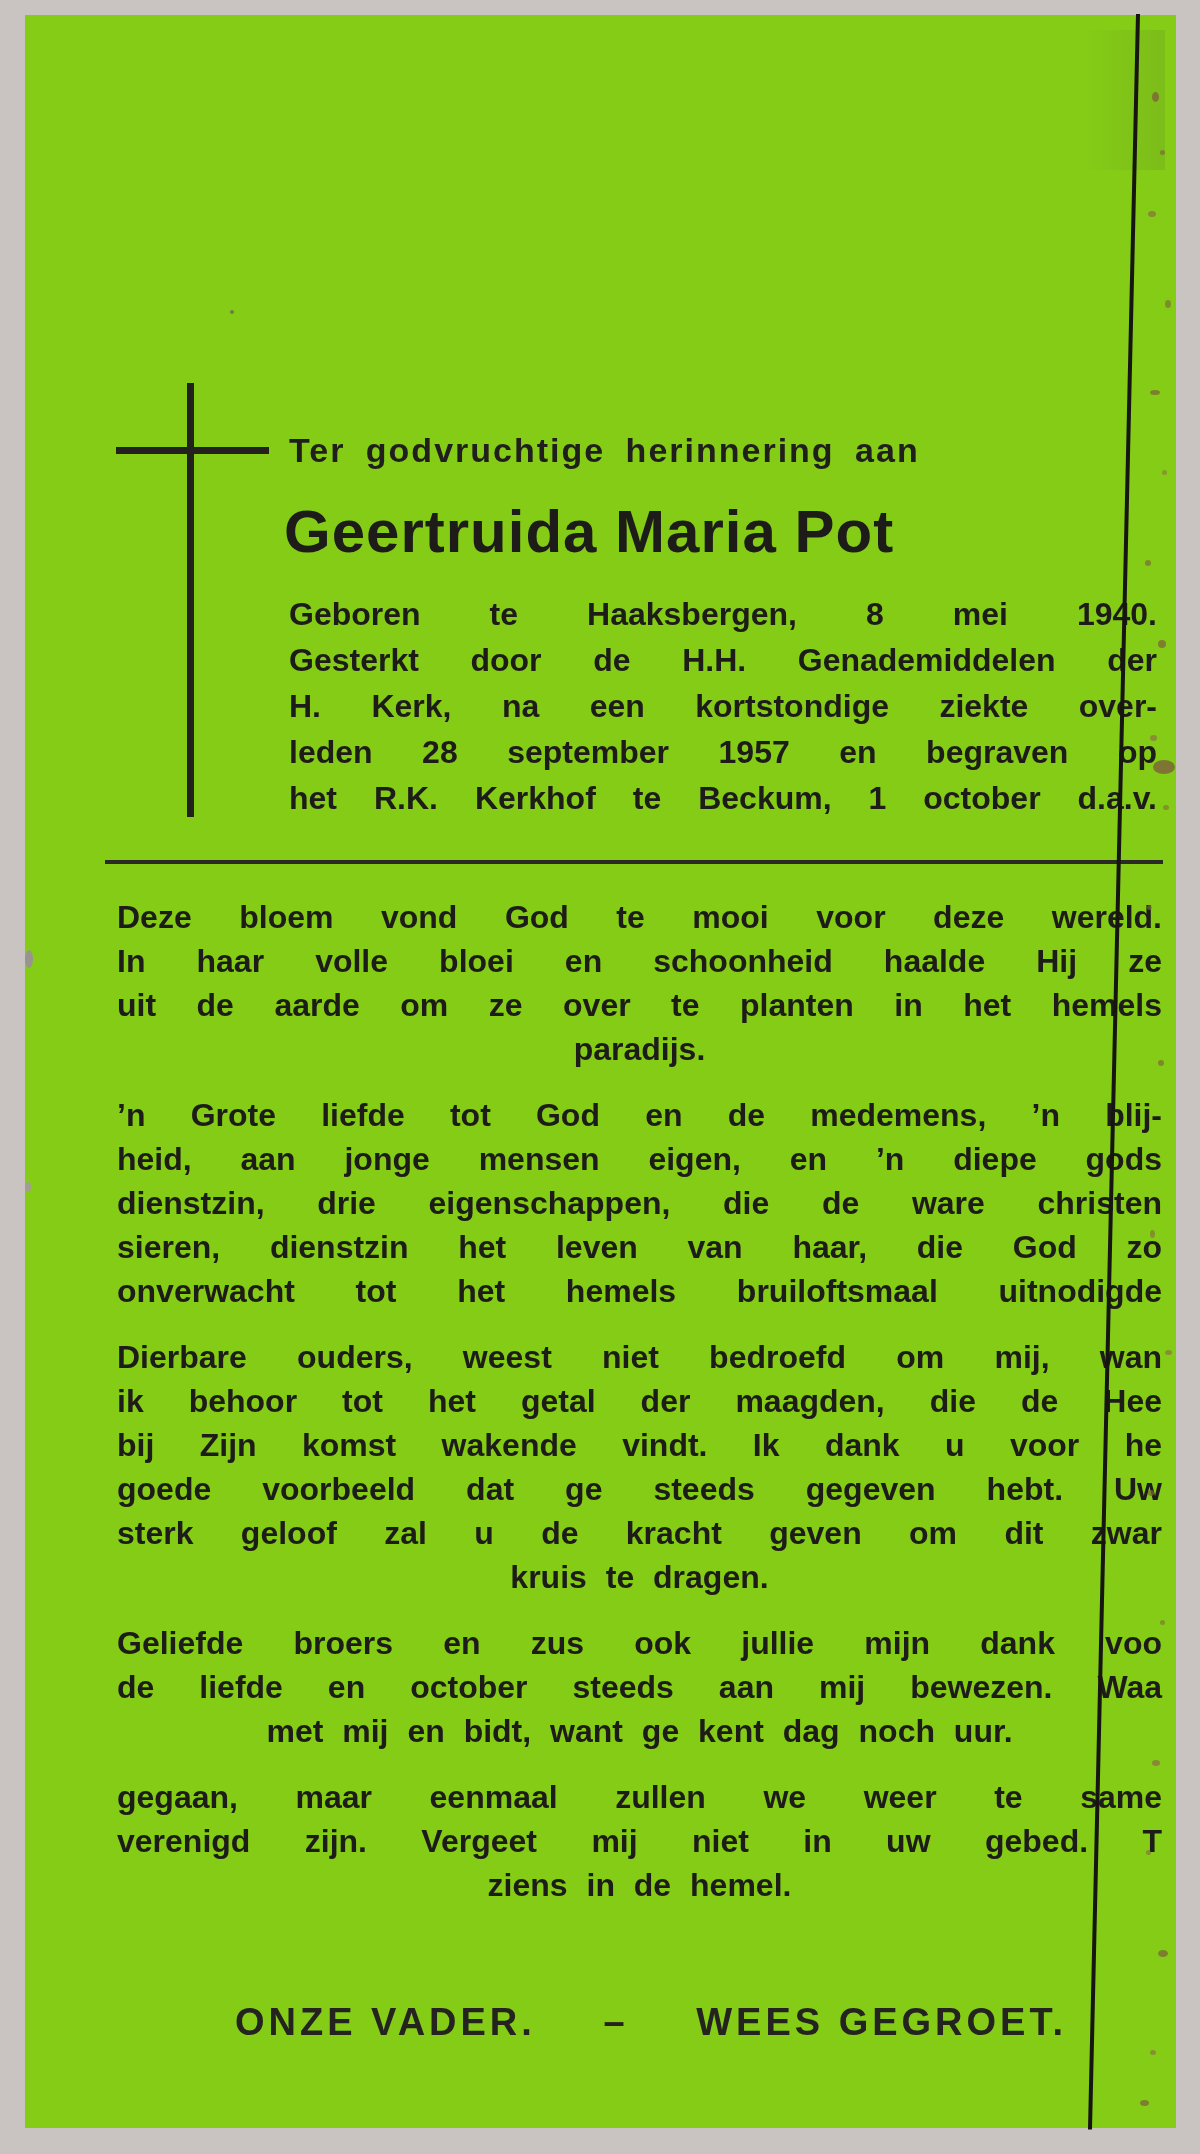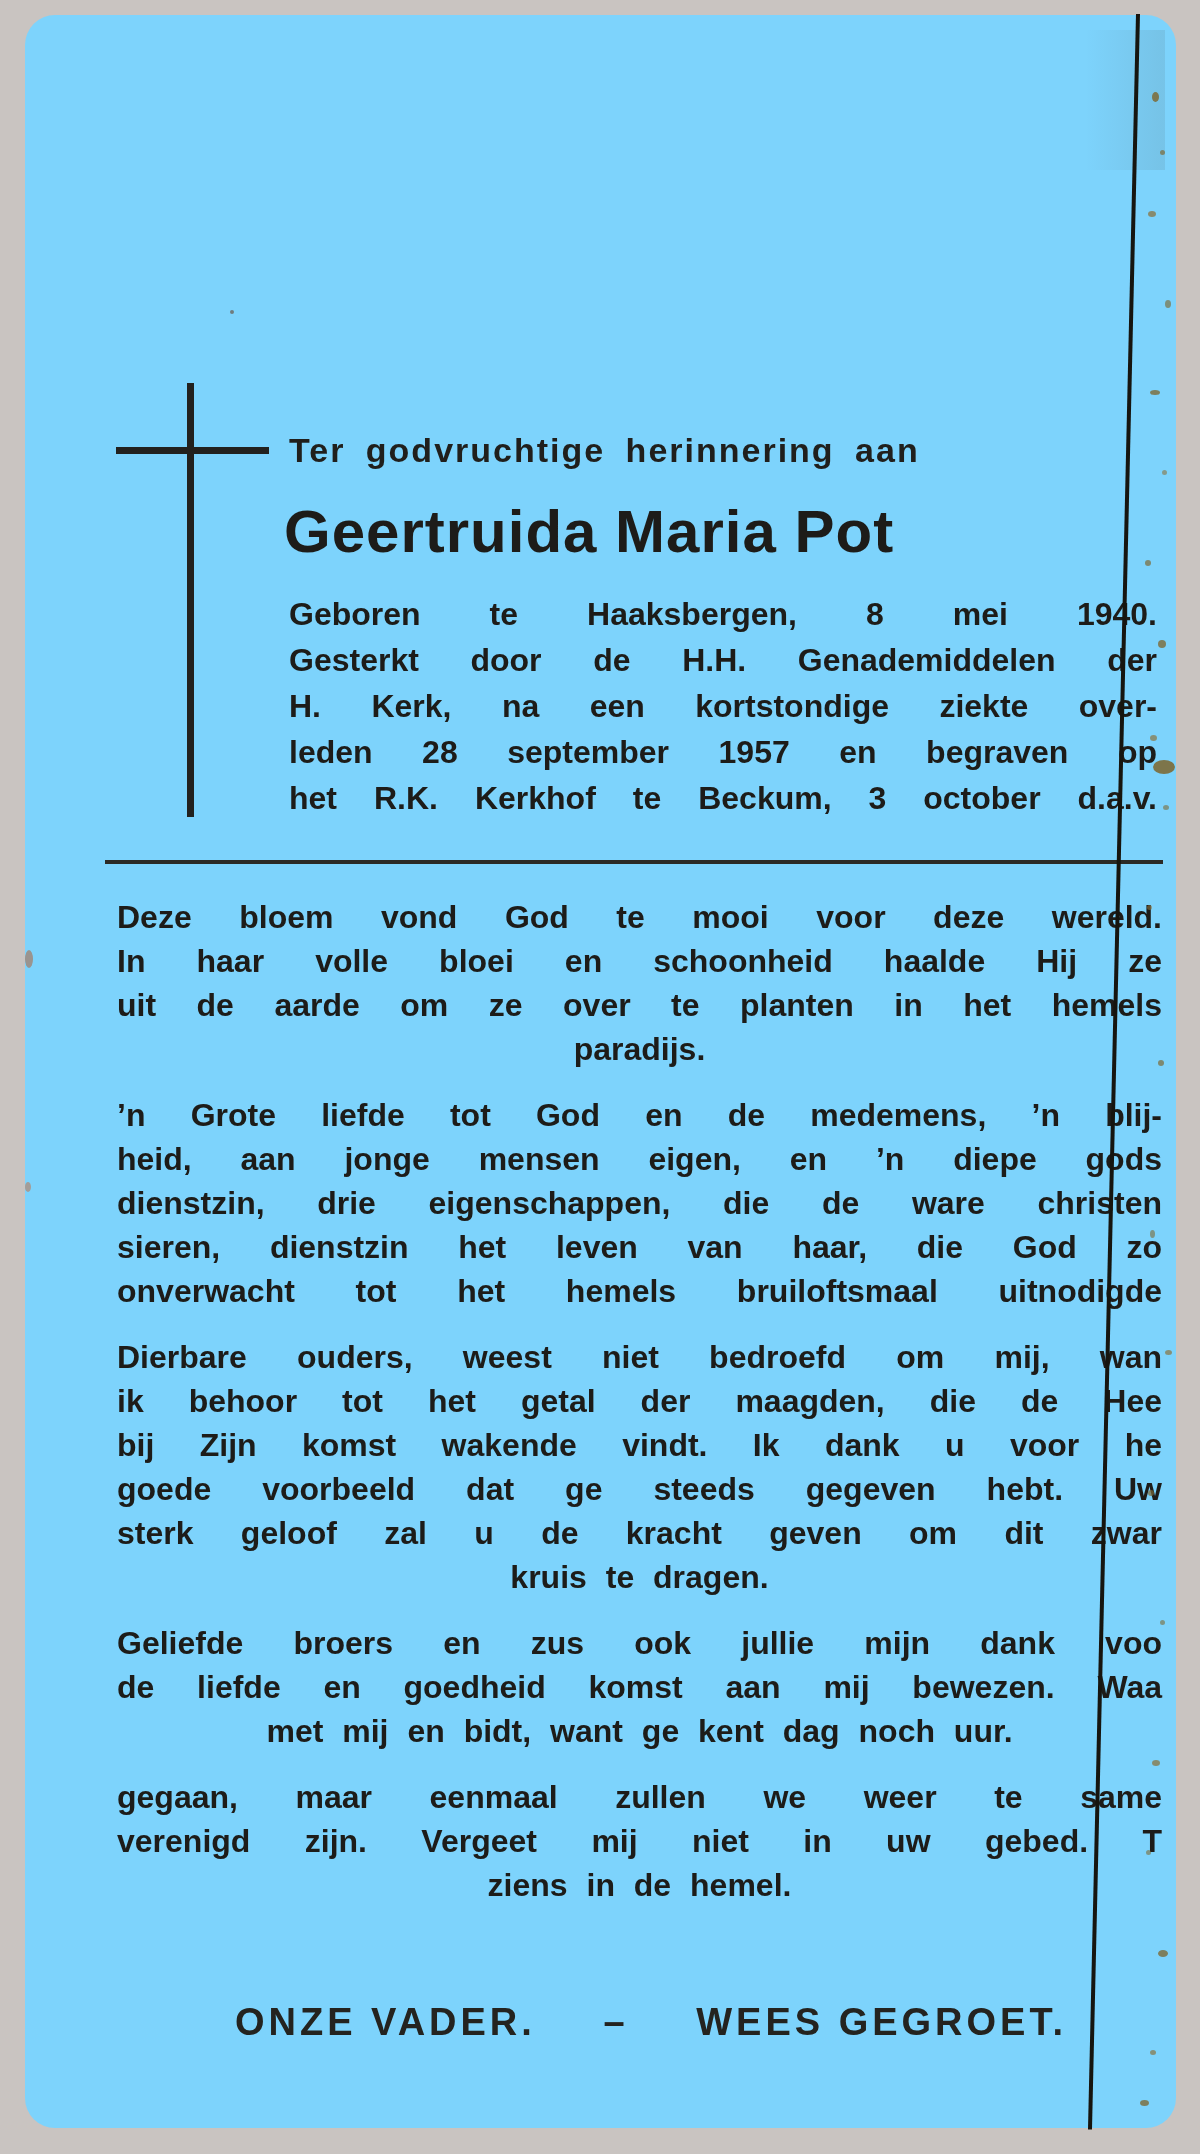--- a/index.html
+++ b/index.html
@@ -7,22 +7,21 @@
     width:1200px; height:2154px;
     background:#c9c4c1;
     position:relative;
     font-family:"Liberation Sans", sans-serif;
     overflow:hidden;
   }
   .paper {
     position:absolute;
     left:25px; top:15px;
     width:1151px; height:2113px;
-    background:#7dd3fc;
-    border-radius:30px;
+    background:#84cc16;
   }
   
   .smudge {
     position:absolute;
     left:1040px; top:15px; width:100px; height:140px;
     background:linear-gradient(to right, rgba(0,0,0,0) 20%, rgba(60,60,55,0.10) 95%);
   }
   
   .scan-line {
     position:absolute;
@@ -87,21 +86,21 @@
 
     <div class="intro">Ter godvruchtige herinnering aan</div>
 
     <div class="name">Geertruida Maria Pot</div>
 
     <div class="vitae" id="vitae">
         <div class="line fill">Geboren te Haaksbergen, 8 mei 1940.</div>
         <div class="line fill">Gesterkt door de H.H. Genademiddelen der</div>
         <div class="line fill">H. Kerk, na een kortstondige ziekte over-</div>
         <div class="line fill">leden 28 september 1957 en begraven op</div>
-        <div class="line fill">het R.K. Kerkhof te Beckum, 3 october d.a.v.</div>
+        <div class="line fill">het R.K. Kerkhof te Beckum, 1 october d.a.v.</div>
       </div>
 
     <div class="divider"></div>
 
     <div class="paras" id="paras">
         <div class="p">
           <div class="line fill">Deze bloem vond God te mooi voor deze wereld.</div>
           <div class="line fill">In haar volle bloei en schoonheid haalde Hij ze</div>
           <div class="line fill">uit de aarde om ze over te planten in het hemels</div>
           <div class="line">paradijs.</div>
@@ -116,21 +115,21 @@
         <div class="p">
           <div class="line fill">Dierbare ouders, weest niet bedroefd om mij, wan</div>
           <div class="line fill">ik behoor tot het getal der maagden, die de Hee</div>
           <div class="line fill">bij Zijn komst wakende vindt. Ik dank u voor he</div>
           <div class="line fill">goede voorbeeld dat ge steeds gegeven hebt. Uw</div>
           <div class="line fill">sterk geloof zal u de kracht geven om dit zwar</div>
           <div class="line">kruis te dragen.</div>
         </div>
         <div class="p">
           <div class="line fill">Geliefde broers en zus ook jullie mijn dank voo</div>
-          <div class="line fill">de liefde en goedheid komst aan mij bewezen. Waa</div>
+          <div class="line fill">de liefde en october steeds aan mij bewezen. Waa</div>
           <div class="line">met mij en bidt, want ge kent dag noch uur.</div>
         </div>
         <div class="p">
           <div class="line fill">gegaan, maar eenmaal zullen we weer te same</div>
           <div class="line fill">verenigd zijn. Vergeet mij niet in uw gebed. T</div>
           <div class="line">ziens in de hemel.</div>
         </div>
       </div>
 
     <div class="prayers">

